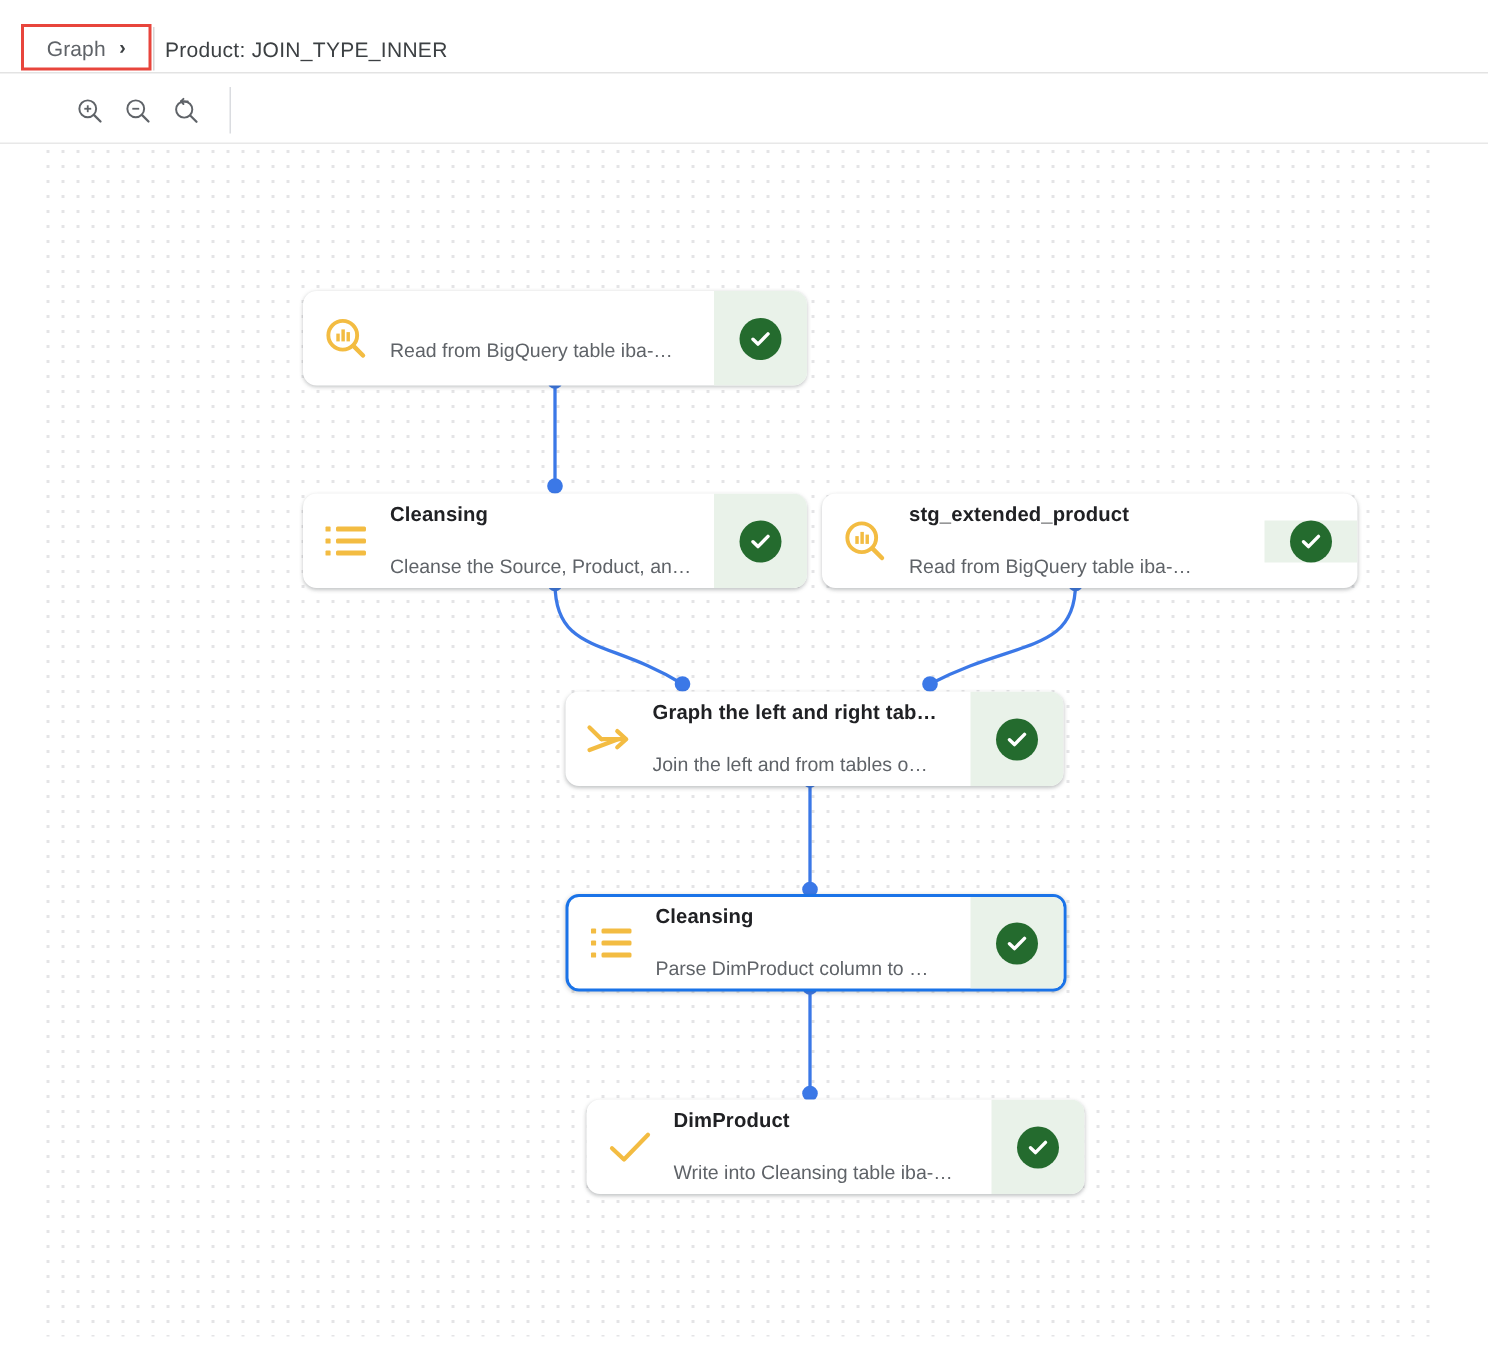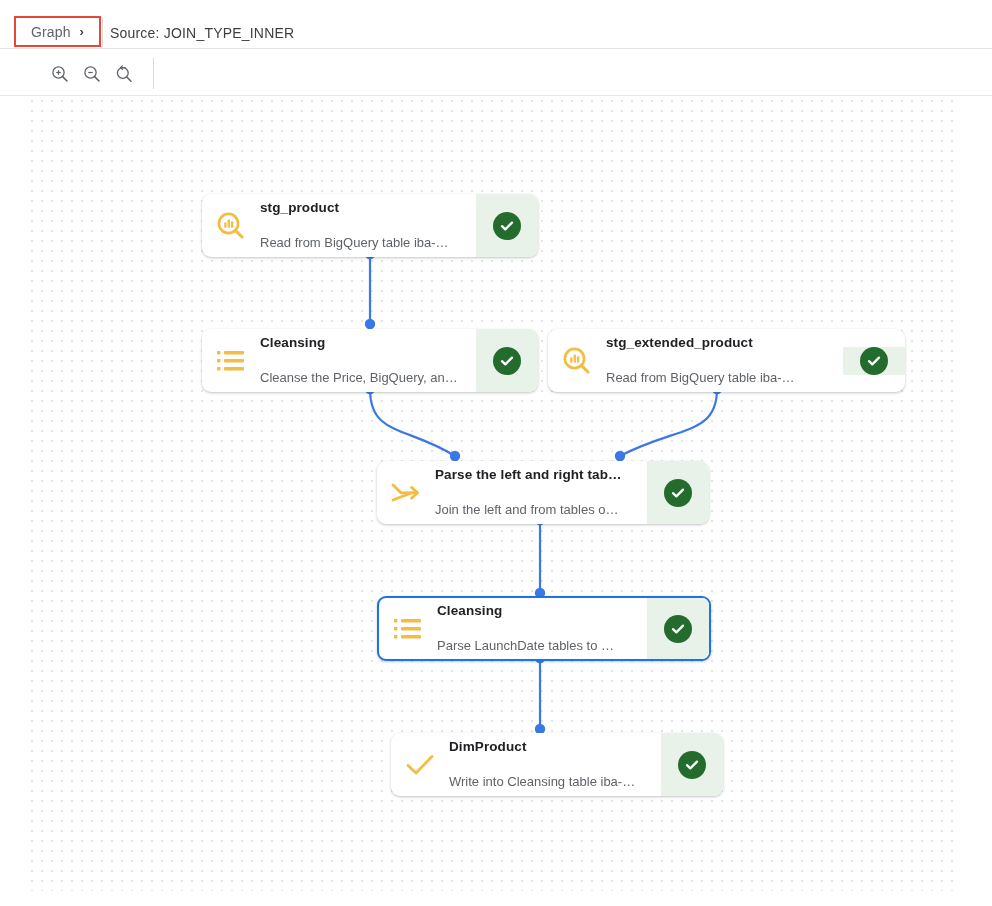--- a/index.html
+++ b/index.html
@@ -123,21 +123,21 @@
 </style>
 </head>
 <body>
 
 <div class="header">
   <div class="breadcrumb">
     <span class="crumb-label">Graph</span>
     <span class="crumb-chevron">›</span>
   </div>
   <div class="header-sep"></div>
-  <div class="source-text">Source: JOIN_TYPE_INNER</div>
+  <div class="source-text">Product: JOIN_TYPE_INNER</div>
 </div>
 
 <div class="toolbar"></div>
 
 <div class="tool-btn tb1">
   <svg width="20" height="20" viewBox="0 0 20 20">
     <circle cx="8.5" cy="8.5" r="5.6" fill="none" stroke="#5f6368" stroke-width="1.3"></circle>
     <line x1="12.6" y1="12.6" x2="17" y2="17" stroke="#5f6368" stroke-width="1.5" stroke-linecap="round"></line>
     <line x1="6.2" y1="8.5" x2="10.8" y2="8.5" stroke="#5f6368" stroke-width="1.2"></line>
     <line x1="8.5" y1="6.2" x2="8.5" y2="10.8" stroke="#5f6368" stroke-width="1.2"></line>
@@ -196,21 +196,20 @@
     <div class="node-icon">
       <svg width="32" height="32" viewBox="0 0 32 32">
         <circle cx="13.5" cy="13.5" r="9.6" fill="none" stroke="#f3bc42" stroke-width="2.6"></circle>
         <rect x="9.2" y="12.4" width="2.3" height="5.2" fill="#f3bc42"></rect>
         <rect x="12.6" y="9.6" width="2.3" height="8" fill="#f3bc42"></rect>
         <rect x="16" y="11.4" width="2.3" height="6.2" fill="#f3bc42"></rect>
         <line x1="20.6" y1="20.6" x2="27" y2="27" stroke="#f3bc42" stroke-width="3" stroke-linecap="round"></line>
       </svg>
     </div>
     <div class="node-text">
-      <div class="node-title">stg_product</div>
       <div class="node-sub">Read from BigQuery table iba-…</div>
     </div>
     <div class="node-status">
       <div class="status-circle">
         <svg width="18" height="18" viewBox="0 0 18 18">
           <path d="M4 9.2 L7.3 12.4 L14 5.6" fill="none" stroke="#ffffff" stroke-width="2.3" stroke-linecap="round" stroke-linejoin="round"></path>
         </svg>
       </div>
     </div>
   </div>
@@ -221,21 +220,21 @@
         <rect x="1" y="3" width="3.4" height="3.4" rx="0.6" fill="#f3bc42"></rect>
         <rect x="1" y="11" width="3.4" height="3.4" rx="0.6" fill="#f3bc42"></rect>
         <rect x="1" y="19" width="3.4" height="3.4" rx="0.6" fill="#f3bc42"></rect>
         <rect x="8" y="3" width="20" height="3.4" rx="1" fill="#f3bc42"></rect>
         <rect x="8" y="11" width="20" height="3.4" rx="1" fill="#f3bc42"></rect>
         <rect x="8" y="19" width="20" height="3.4" rx="1" fill="#f3bc42"></rect>
       </svg>
     </div>
     <div class="node-text">
       <div class="node-title">Cleansing</div>
-      <div class="node-sub">Cleanse the Price, BigQuery, an…</div>
+      <div class="node-sub">Cleanse the Source, Product, an…</div>
     </div>
     <div class="node-status">
       <div class="status-circle">
         <svg width="18" height="18" viewBox="0 0 18 18">
           <path d="M4 9.2 L7.3 12.4 L14 5.6" fill="none" stroke="#ffffff" stroke-width="2.3" stroke-linecap="round" stroke-linejoin="round"></path>
         </svg>
       </div>
     </div>
   </div>
 
@@ -265,21 +264,21 @@
   <div class="node" style="left:350px;top:365px;width:332px;">
     <div class="node-icon">
       <svg width="32" height="28" viewBox="0 0 32 28">
         <path d="M3 6 L11 13.8" fill="none" stroke="#f3bc42" stroke-width="2.8" stroke-linecap="round"></path>
         <path d="M3 21 L22 13.8" fill="none" stroke="#f3bc42" stroke-width="2.8" stroke-linecap="round"></path>
         <path d="M11 13.8 L27 13.8" fill="none" stroke="#f3bc42" stroke-width="2.8" stroke-linecap="round"></path>
         <path d="M21.5 8.4 L27.5 13.8 L21.5 19.2" fill="none" stroke="#f3bc42" stroke-width="2.8" stroke-linecap="round" stroke-linejoin="round"></path>
       </svg>
     </div>
     <div class="node-text">
-      <div class="node-title">Parse the left and right tab…</div>
+      <div class="node-title">Graph the left and right tab…</div>
       <div class="node-sub">Join the left and from tables o…</div>
     </div>
     <div class="node-status">
       <div class="status-circle">
         <svg width="18" height="18" viewBox="0 0 18 18">
           <path d="M4 9.2 L7.3 12.4 L14 5.6" fill="none" stroke="#ffffff" stroke-width="2.3" stroke-linecap="round" stroke-linejoin="round"></path>
         </svg>
       </div>
     </div>
   </div>
@@ -290,21 +289,21 @@
         <rect x="1" y="3" width="3.4" height="3.4" rx="0.6" fill="#f3bc42"></rect>
         <rect x="1" y="11" width="3.4" height="3.4" rx="0.6" fill="#f3bc42"></rect>
         <rect x="1" y="19" width="3.4" height="3.4" rx="0.6" fill="#f3bc42"></rect>
         <rect x="8" y="3" width="20" height="3.4" rx="1" fill="#f3bc42"></rect>
         <rect x="8" y="11" width="20" height="3.4" rx="1" fill="#f3bc42"></rect>
         <rect x="8" y="19" width="20" height="3.4" rx="1" fill="#f3bc42"></rect>
       </svg>
     </div>
     <div class="node-text">
       <div class="node-title">Cleansing</div>
-      <div class="node-sub">Parse LaunchDate tables to …</div>
+      <div class="node-sub">Parse DimProduct column to …</div>
     </div>
     <div class="node-status">
       <div class="status-circle">
         <svg width="18" height="18" viewBox="0 0 18 18">
           <path d="M4 9.2 L7.3 12.4 L14 5.6" fill="none" stroke="#ffffff" stroke-width="2.3" stroke-linecap="round" stroke-linejoin="round"></path>
         </svg>
       </div>
     </div>
   </div>
 

